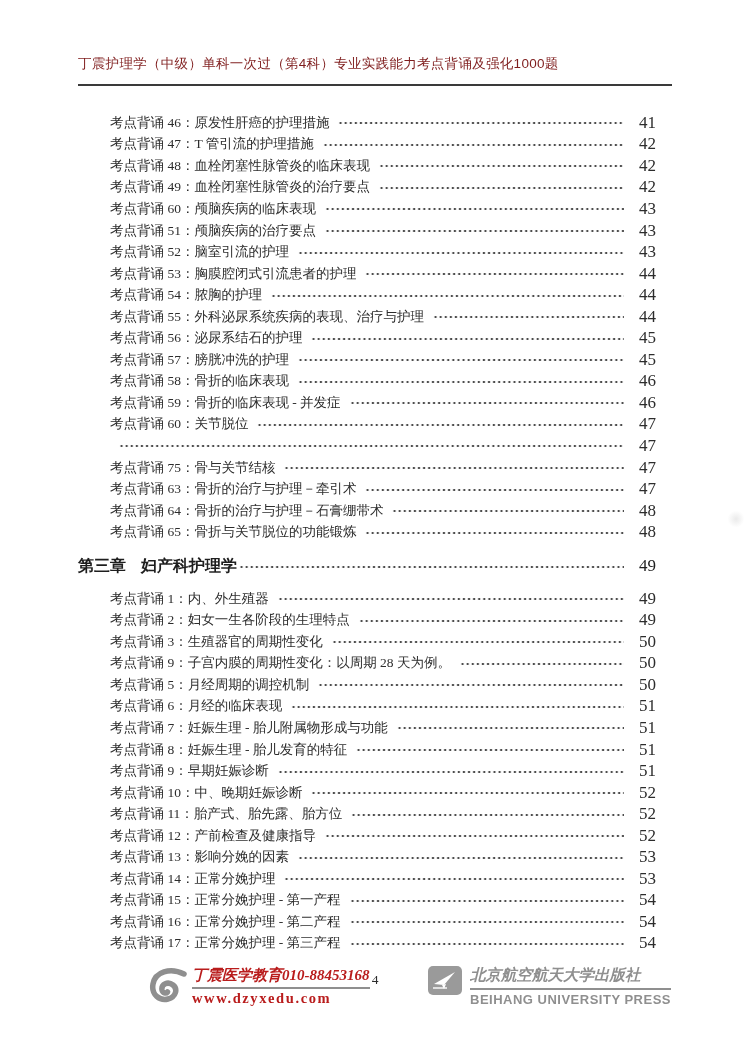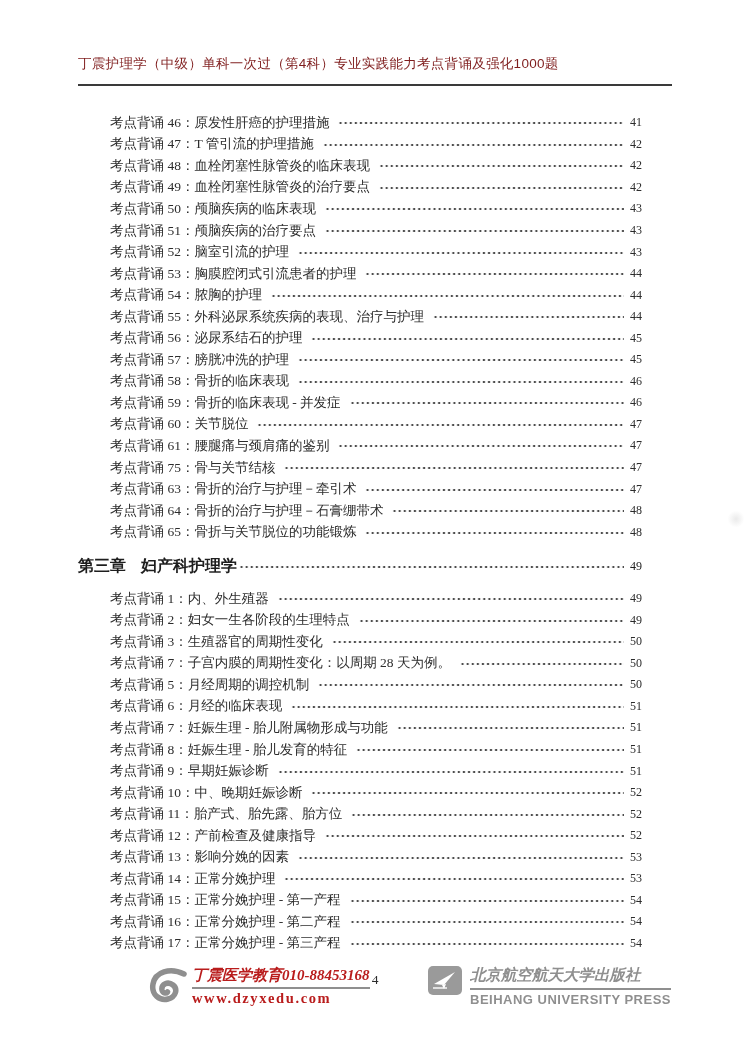--- a/index.html
+++ b/index.html
@@ -40,21 +40,21 @@
   .entry-text { white-space: pre; }
   .leader {
     flex: 1;
     height: 14px;
     margin: 1px 6px 0 9px;
     background-image: radial-gradient(circle, #4d4d4d 1.1px, transparent 1.45px);
     background-size: 5.1px 14px;
     background-repeat: repeat-x;
     background-position: left center;
   }
-  .page-no { width: 26px; font-size: 12px; flex: none; }
+  .page-no { width: 26px; text-align: right; font-size: 17px; flex: none; }
 
   .chapter-row {
     display: flex;
     align-items: center;
     height: 25px;
     margin-top: 11px;
     font-family: "Liberation Sans", "DejaVu Sans", sans-serif;
     font-weight: bold;
     font-size: 16px;
     color: #1e1e1e;
@@ -143,21 +143,21 @@
     <span class="page-no">42</span>
   </div>
 
   <div class="toc-row">
     <span class="entry-text">考点背诵 49：血栓闭塞性脉管炎的治疗要点</span>
     <span class="leader"></span>
     <span class="page-no">42</span>
   </div>
 
   <div class="toc-row">
-    <span class="entry-text">考点背诵 50：颅脑疾病的临床表现</span>
+    <span class="entry-text">考点背诵 60：颅脑疾病的临床表现</span>
     <span class="leader"></span>
     <span class="page-no">43</span>
   </div>
 
   <div class="toc-row">
     <span class="entry-text">考点背诵 51：颅脑疾病的治疗要点</span>
     <span class="leader"></span>
     <span class="page-no">43</span>
   </div>
 
@@ -209,21 +209,20 @@
     <span class="page-no">46</span>
   </div>
 
   <div class="toc-row">
     <span class="entry-text">考点背诵 60：关节脱位</span>
     <span class="leader"></span>
     <span class="page-no">47</span>
   </div>
 
   <div class="toc-row">
-    <span class="entry-text">考点背诵 61：腰腿痛与颈肩痛的鉴别</span>
     <span class="leader"></span>
     <span class="page-no">47</span>
   </div>
 
   <div class="toc-row">
     <span class="entry-text">考点背诵 75：骨与关节结核</span>
     <span class="leader"></span>
     <span class="page-no">47</span>
   </div>
 
@@ -266,21 +265,21 @@
     <span class="page-no">49</span>
   </div>
 
   <div class="toc-row">
     <span class="entry-text">考点背诵 3：生殖器官的周期性变化</span>
     <span class="leader"></span>
     <span class="page-no">50</span>
   </div>
 
   <div class="toc-row">
-    <span class="entry-text">考点背诵 7：子宫内膜的周期性变化：以周期 28 天为例。</span>
+    <span class="entry-text">考点背诵 9：子宫内膜的周期性变化：以周期 28 天为例。</span>
     <span class="leader"></span>
     <span class="page-no">50</span>
   </div>
 
   <div class="toc-row">
     <span class="entry-text">考点背诵 5：月经周期的调控机制</span>
     <span class="leader"></span>
     <span class="page-no">50</span>
   </div>
 

